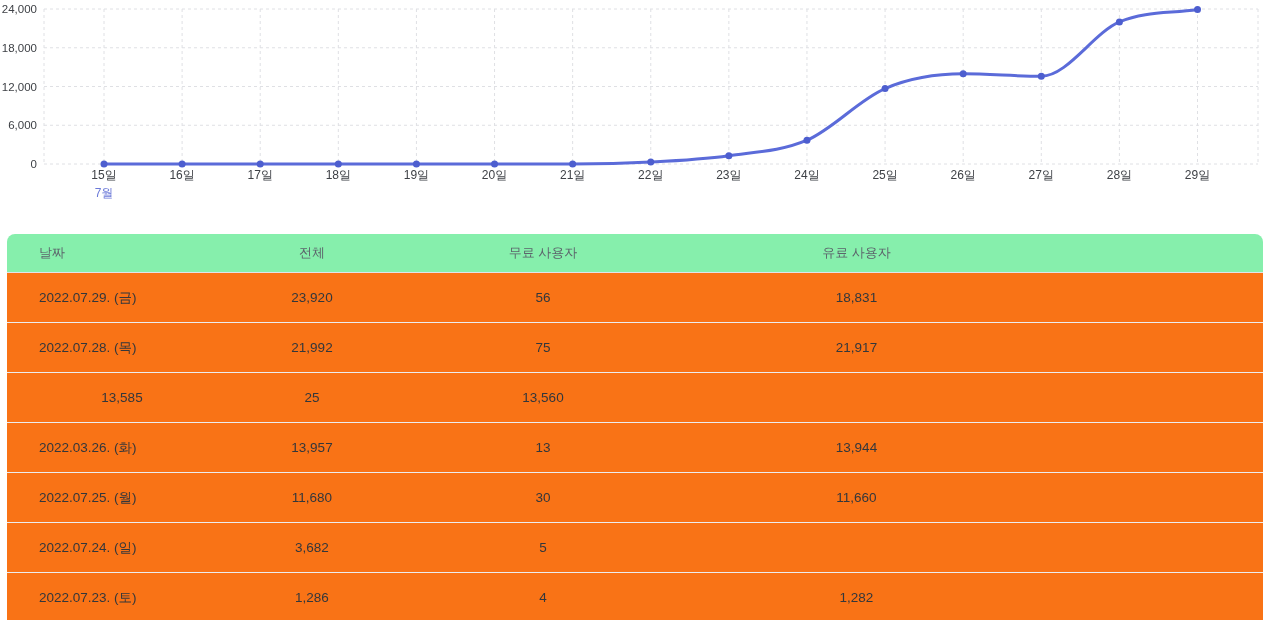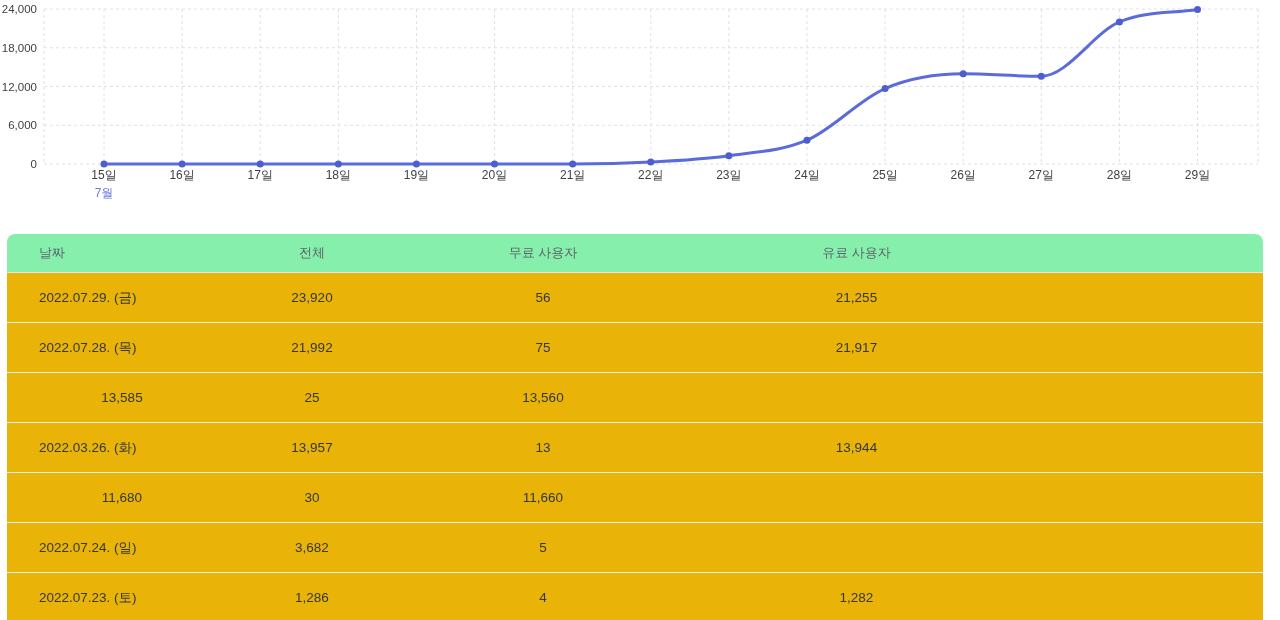--- a/index.html
+++ b/index.html
@@ -12,21 +12,21 @@
 
   .table-wrap{position:absolute;left:7px;top:234px;width:1256px;}
   .thead{
     display:grid;grid-template-columns:230px 150px 312px 315px 1fr;
     height:38px;align-items:center;background:#86efac;
     border-radius:8px 8px 0 0;border-bottom:1px solid #e2e4e9;
     color:#5c636b;font-size:13px;
   }
   .tr{
     display:grid;grid-template-columns:230px 150px 312px 315px 1fr;
-    height:49px;align-items:center;background:#eab308;
+    height:49px;align-items:center;background:#f97316;
     border-bottom:1px solid #ecedef;color:#33373c;font-size:13.5px;
   }
   .cell-date{padding-left:32px;text-align:left;}
   .num{text-align:center;}
 </style>
 </head>
 <body>
 
 <div class="chart-wrap">
   <svg id="chart-svg" width="1280" height="205" viewBox="0 0 1280 205">
@@ -98,21 +98,21 @@
     <div class="num">전체</div>
     <div class="num">무료 사용자</div>
     <div class="num">유료 사용자</div>
     <div></div>
   </div>
   <div id="tbody">
       <div class="tr">
         <div class="cell-date">2022.07.29. (금)</div>
         <div class="num">23,920</div>
         <div class="num">56</div>
-        <div class="num">21,255</div>
+        <div class="num">18,831</div>
         <div></div>
       </div>
       <div class="tr">
         <div class="cell-date">2022.07.28. (목)</div>
         <div class="num">21,992</div>
         <div class="num">75</div>
         <div class="num">21,917</div>
         <div></div>
       </div>
       <div class="tr">
@@ -122,20 +122,21 @@
         <div></div>
       </div>
       <div class="tr">
         <div class="cell-date">2022.03.26. (화)</div>
         <div class="num">13,957</div>
         <div class="num">13</div>
         <div class="num">13,944</div>
         <div></div>
       </div>
       <div class="tr">
+        <div class="cell-date">2022.07.25. (월)</div>
         <div class="num">11,680</div>
         <div class="num">30</div>
         <div class="num">11,660</div>
         <div></div>
       </div>
       <div class="tr">
         <div class="cell-date">2022.07.24. (일)</div>
         <div class="num">3,682</div>
         <div class="num">5</div>
         <div></div>

